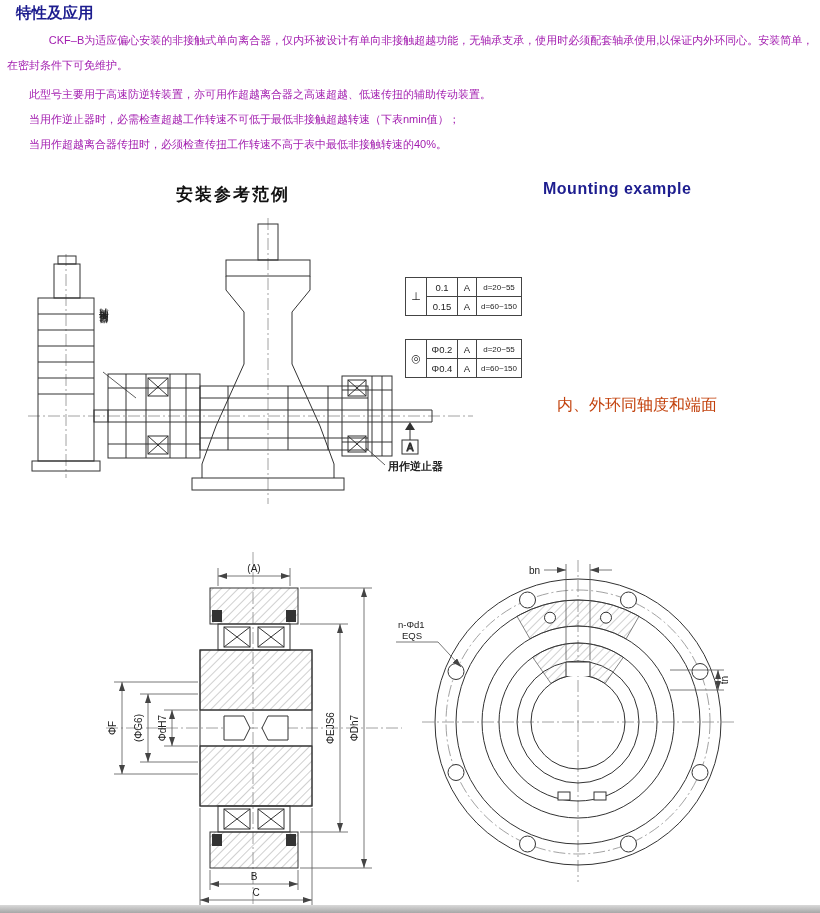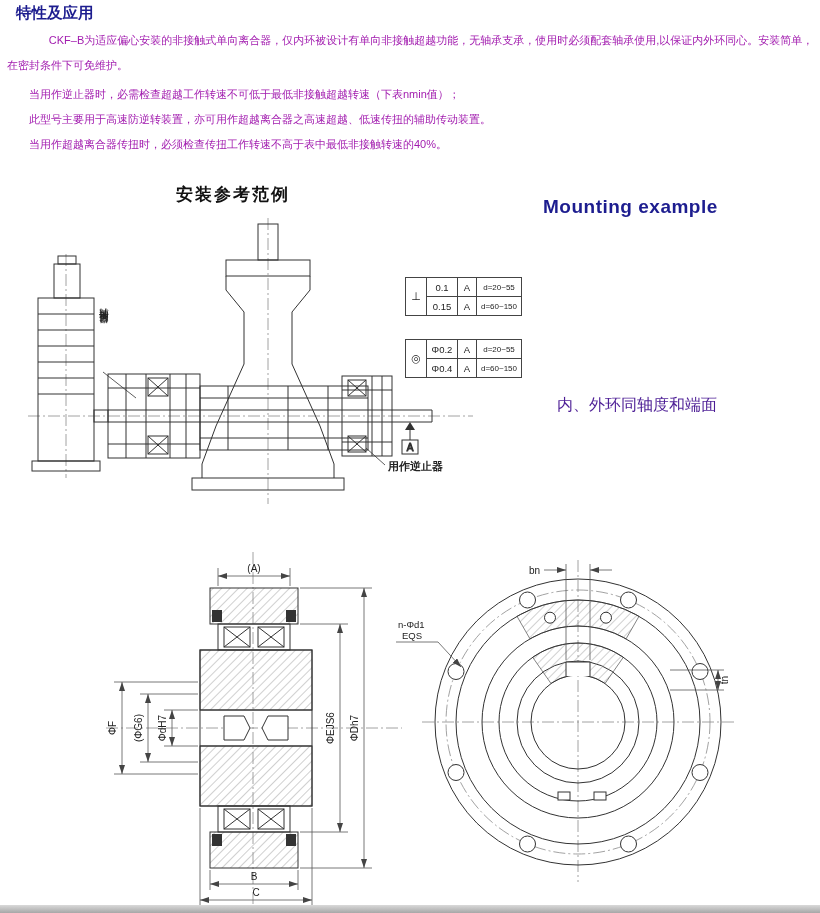--- a/index.html
+++ b/index.html
@@ -18,22 +18,22 @@
   }
   .intro{padding:2px 4px 0 7px;font-size:11px;line-height:25px;color:#a21caf;}
   .intro p{margin:0;text-indent:2em;}
   .intro p.first{text-indent:3.8em;margin-bottom:4px;}
 
   .sec-title-zh{
     position:absolute;left:176px;top:183px;
     font-size:17px;font-weight:bold;color:#111;letter-spacing:2px;text-align:center;
   }
   .sec-title-en{
-    position:absolute;left:543px;top:196px;
-    font-size:19px;font-weight:bold;color:#1d1d8f;letter-spacing:0.5px;text-align:right;
+    position:absolute;left:543px;top:180px;
+    font-size:16px;font-weight:bold;color:#1d1d8f;letter-spacing:0.5px;text-align:right;
   }
 
   svg{position:absolute;}
   svg text{font-family:"Liberation Sans","DejaVu Sans",sans-serif;fill:#222;}
 
   .v-label{
     position:absolute;left:97px;top:300px;
     writing-mode:vertical-rl;text-orientation:upright;
     font-size:9.5px;color:#222;letter-spacing:1px;
   }
@@ -47,38 +47,38 @@
     font-size:9.5px;color:#222;table-layout:fixed;
   }
   table.tol td{border:1px solid #444;padding:0 2px;height:18px;text-align:center;overflow:hidden;white-space:nowrap;}
   table.tol td.sym{width:16px;font-size:11px;}
   table.tol td.val{width:26px;}
   table.tol td.dat{width:14px;}
   table.tol td.rng{width:40px;font-size:8px;}
 
   .req{position:absolute;left:541px;top:392px;width:220px;}
   .req-title{font-size:15.5px;font-weight:bold;color:#1d1d8f;margin-bottom:8px;}
-  .req-line{font-size:16px;color:#4c1d95;line-height:26px;}
+  .req-line{font-size:16px;color:#c2410c;line-height:26px;}
   .req-line.indent{margin-left:16px;}
 
   .bottom-strip{
     position:absolute;left:0;top:905px;width:820px;height:8px;
     background:linear-gradient(#d9d9d9,#a7a7a7);
   }
 </style>
 </head>
 <body>
 
 <div class="page">
 
   <div class="doc-title">特性及应用</div>
   <div class="intro">
     <p class="first">CKF–B为适应偏心安装的非接触式单向离合器，仅内环被设计有单向非接触超越功能，无轴承支承，使用时必须配套轴承使用,以保证内外环同心。安装简单，在密封条件下可免维护。</p>
+    <p>此型号主要用于高速防逆转装置，亦可用作超越离合器之高速超越、低速传扭的辅助传动装置。</p>
     <p>当用作逆止器时，必需检查超越工作转速不可低于最低非接触超越转速（下表nmin值）；</p>
-    <p>此型号主要用于高速防逆转装置，亦可用作超越离合器之高速超越、低速传扭的辅助传动装置。</p>
     <p>当用作超越离合器传扭时，必须检查传扭工作转速不高于表中最低非接触转速的40%。</p>
   </div>
 
   <div class="sec-title-zh">安装参考范例</div>
   <div class="sec-title-en">Mounting example</div>
 
   <svg style="left:28px;top:216px;" width="470" height="298" viewBox="0 0 470 298">
     <g stroke="#8a8a8a" stroke-width="0.8" stroke-dasharray="12 3 2 3" fill="none">
       <line x1="0" y1="200" x2="445" y2="200"></line>
       <line x1="240" y1="2" x2="240" y2="288"></line>

